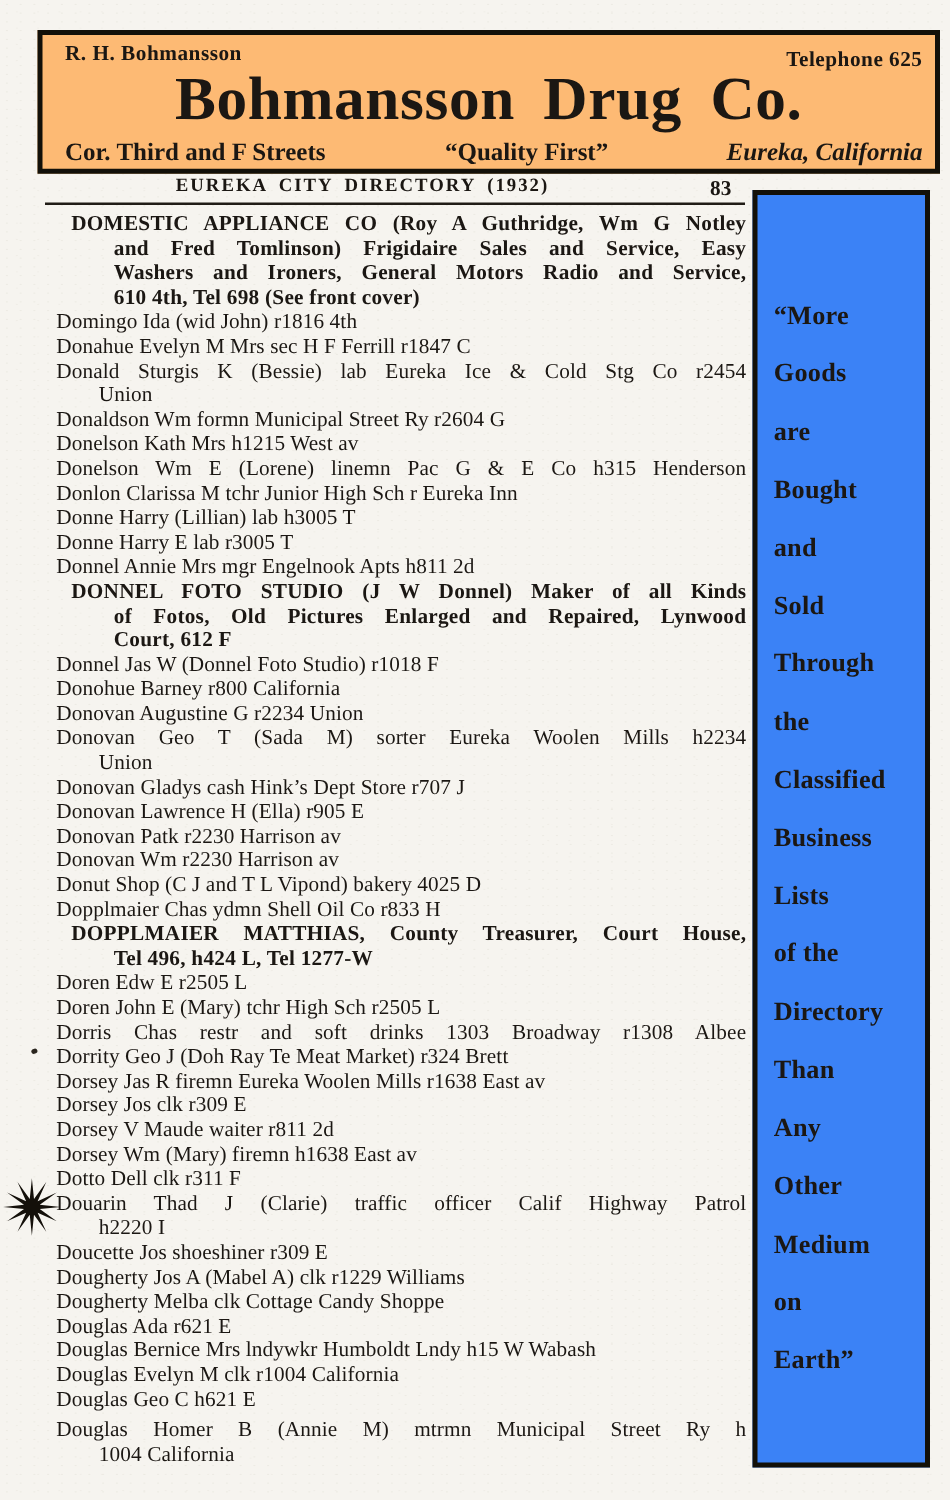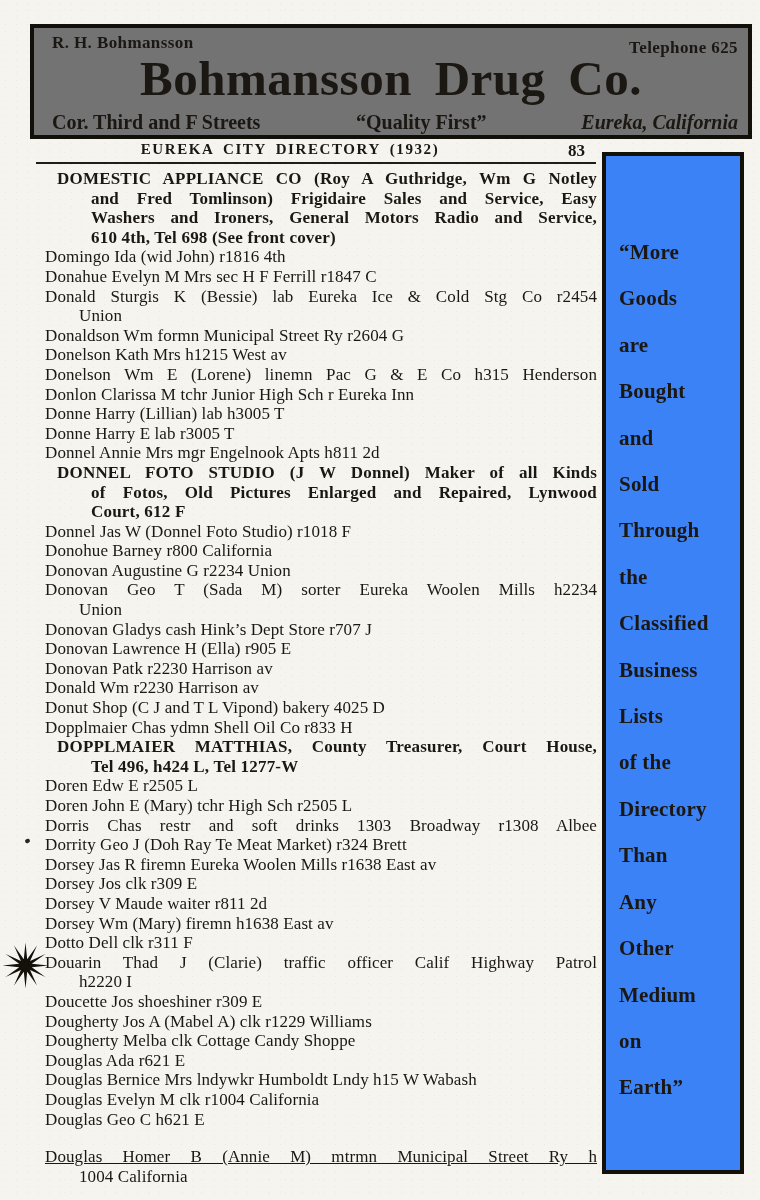--- a/index.html
+++ b/index.html
@@ -15,21 +15,21 @@
     background-image:
       radial-gradient(#e3e0d7 0.6px, transparent 0.7px),
       radial-gradient(#e9e6de 0.5px, transparent 0.6px);
     background-size:11px 7px, 17px 13px;
     background-position:0 0, 5px 3px;
   }
 
   
   .ad-box{
     position:absolute;left:30px;top:24px;width:714px;height:107px;
-    border:4px solid #121009;background:#737373;
+    border:4px solid #121009;background:#fdba74;
   }
   .ad-prop{position:absolute;left:18px;top:5px;font-size:17px;font-weight:bold;letter-spacing:.4px;}
   .ad-tel{position:absolute;right:10px;top:10px;font-size:17px;font-weight:bold;letter-spacing:.4px;}
   .ad-title{
     position:absolute;left:0;right:0;top:26px;text-align:center;
     font-size:49px;font-weight:bold;letter-spacing:.5px;word-spacing:10px;
     line-height:1;white-space:nowrap;
   }
   .ad-row{position:absolute;left:0;right:0;top:83px;height:22px;font-size:20px;font-weight:bold;}
   .ad-addr{position:absolute;left:18px;top:0;white-space:nowrap;}
@@ -41,21 +41,21 @@
     font-size:15px;font-weight:bold;letter-spacing:1.6px;word-spacing:4px;white-space:nowrap;}
   .pg-num{position:absolute;left:568px;top:141px;font-size:17px;font-weight:bold;}
   .head-rule{position:absolute;left:36px;top:162px;width:560px;height:2px;background:#201c16;}
 
   
   .listings{position:absolute;left:45px;top:169px;width:552px;font-size:17px;line-height:19.6px;}
   .line{white-space:nowrap;letter-spacing:.1px;}
   .line.b{font-weight:bold;letter-spacing:.2px;margin-left:12px;}
   .line.ind{padding-left:34px;white-space:nowrap;}
   .line.just{white-space:normal;text-align:justify;text-align-last:justify;}
-  .line.gap{margin-top:18px;text-decoration:underline;}
+  .line.gap{margin-top:5px;}
 
   
   .star{position:absolute;left:2px;top:942px;width:47px;height:47px;}
   .ink-dot{position:absolute;left:25px;top:839px;width:5px;height:4px;background:#2a251e;border-radius:50%;transform:rotate(-20deg);}
 
   
   .side-box{
     position:absolute;left:602px;top:152px;width:142px;height:1022px;
     border:4px solid #121009;background:#3b82f6;box-sizing:border-box;
     padding-top:73px;padding-left:13px;
@@ -100,21 +100,21 @@
     <div class="line b ind just">of Fotos, Old Pictures Enlarged and Repaired, Lynwood</div>
     <div class="line b ind">Court, 612 F</div>
     <div class="line">Donnel Jas W (Donnel Foto Studio) r1018 F</div>
     <div class="line">Donohue Barney r800 California</div>
     <div class="line">Donovan Augustine G r2234 Union</div>
     <div class="line just">Donovan Geo T (Sada M) sorter Eureka Woolen Mills h2234</div>
     <div class="line ind">Union</div>
     <div class="line">Donovan Gladys cash Hink’s Dept Store r707 J</div>
     <div class="line">Donovan Lawrence H (Ella) r905 E</div>
     <div class="line">Donovan Patk r2230 Harrison av</div>
-    <div class="line">Donald Wm r2230 Harrison av</div>
+    <div class="line">Donovan Wm r2230 Harrison av</div>
     <div class="line">Donut Shop (C J and T L Vipond) bakery 4025 D</div>
     <div class="line">Dopplmaier Chas ydmn Shell Oil Co r833 H</div>
     <div class="line b just">DOPPLMAIER MATTHIAS, County Treasurer, Court House,</div>
     <div class="line b ind">Tel 496, h424 L, Tel 1277-W</div>
     <div class="line">Doren Edw E r2505 L</div>
     <div class="line">Doren John E (Mary) tchr High Sch r2505 L</div>
     <div class="line just">Dorris Chas restr and soft drinks 1303 Broadway r1308 Albee</div>
     <div class="line">Dorrity Geo J (Doh Ray Te Meat Market) r324 Brett</div>
     <div class="line">Dorsey Jas R firemn Eureka Woolen Mills r1638 East av</div>
     <div class="line">Dorsey Jos clk r309 E</div>

